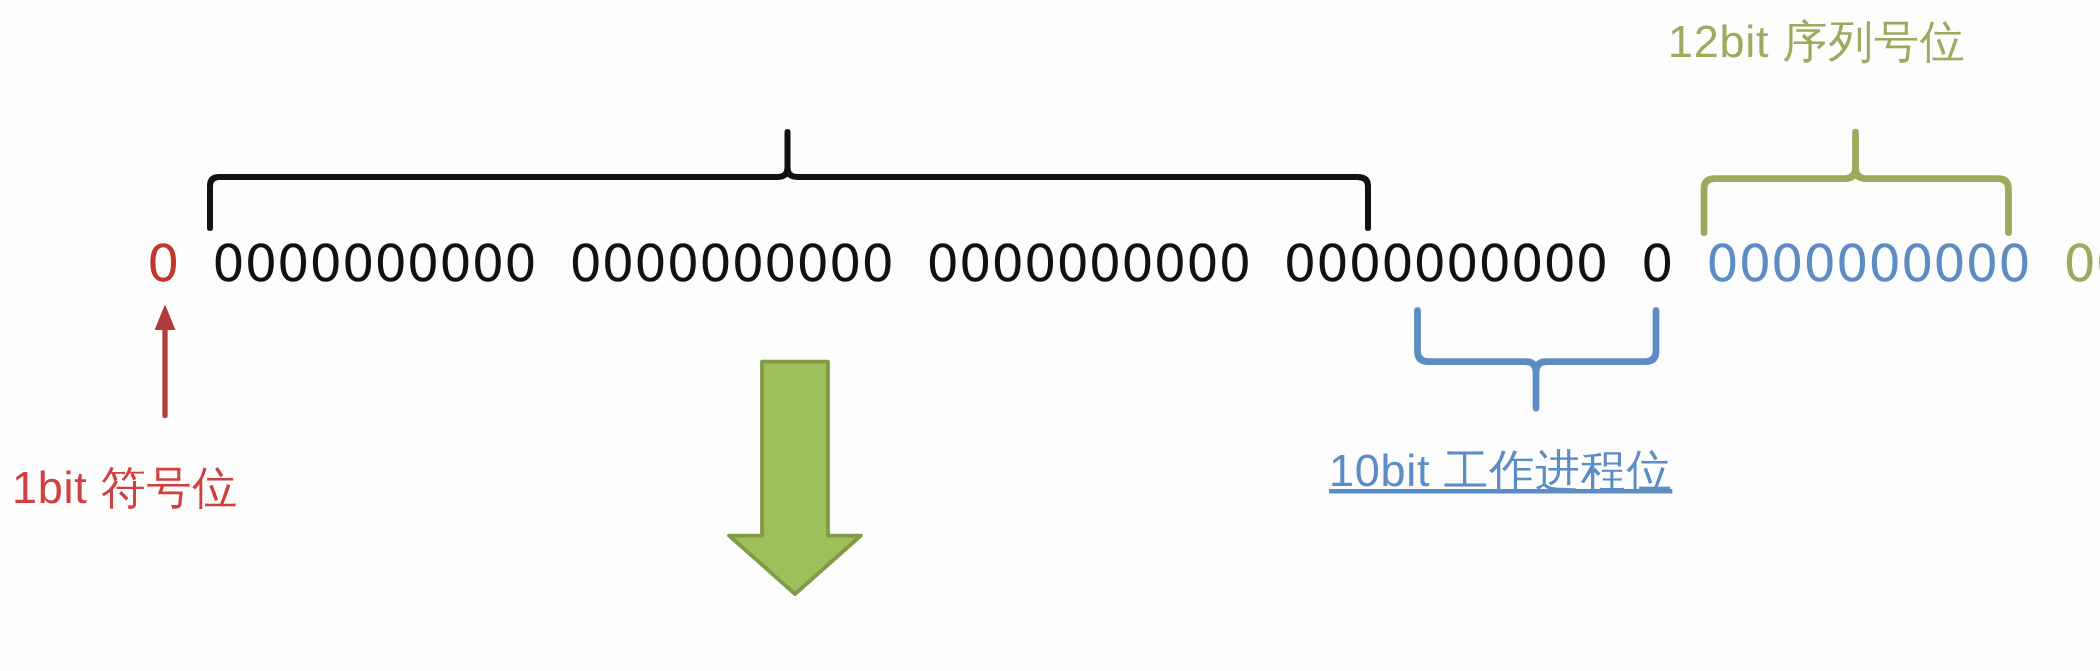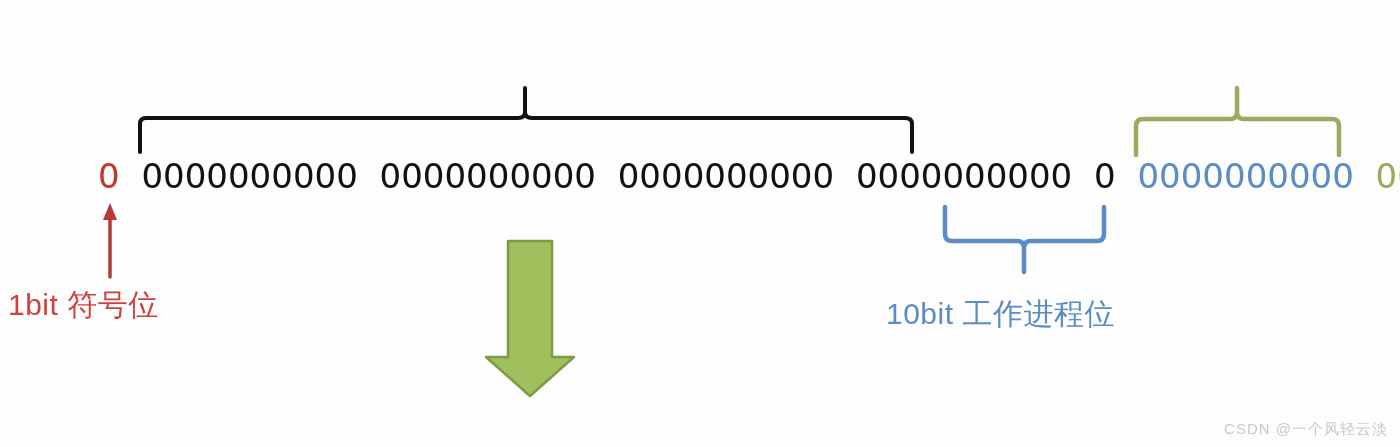--- a/index.html
+++ b/index.html
@@ -30,29 +30,30 @@
     color: #1b1b1b;
   }
   #label-sequence {
     left: 1112px;
     top: 8px;
     font-size: 30px;
     color: #9aab5e;
   }
   #label-sign {
     left: 8px;
-    top: 285px;
+    top: 305px;
     font-size: 30px;
     color: #d04040;
   }
   #label-worker {
     left: 886px;
     top: 294px;
     font-size: 30px;
     color: #5b8cc4;
+    text-decoration: underline;
   }
 
   
   #bitstring {
     position: absolute;
     left: 98px;
     top: 157px;
     font-size: 34px;
     line-height: 38px;
     white-space: nowrap;
@@ -85,20 +86,21 @@
     color: #c9c9c9;
     letter-spacing: 1px;
   }
 </style>
 </head>
 <body>
 
 <div id="stage">
 
 
+  <div class="label" id="label-sequence">12bit 序列号位</div>
 
   <div class="label" id="label-sign">1bit 符号位</div>
 
   <div class="label" id="label-worker">10bit 工作进程位</div>
 
   <div id="bitstring">
     <span class="grp bits-sign">0</span>
     <span class="grp bits-ts">0000000000</span>
     <span class="grp bits-ts">0000000000</span>
     <span class="grp bits-ts">0000000000</span>
@@ -130,15 +132,14 @@
       <line x1="110" y1="277" x2="110" y2="215" stroke="#b33a3a" stroke-width="3.5" stroke-linecap="round"></line>
       <polygon points="110,203 103,220 117,220" fill="#b33a3a"></polygon>
     </g>
 
     <g>
       <polygon points="508,241 552,241 552,357 574,357 530,396 486,357 508,357" fill="#9fbe5c" stroke="#7f9b45" stroke-width="2.5" stroke-linejoin="round"></polygon>
     </g>
 
   </svg>
 
-  <div id="watermark">CSDN @一个风轻云淡</div>
 
 </div>
 
 </body></html>

